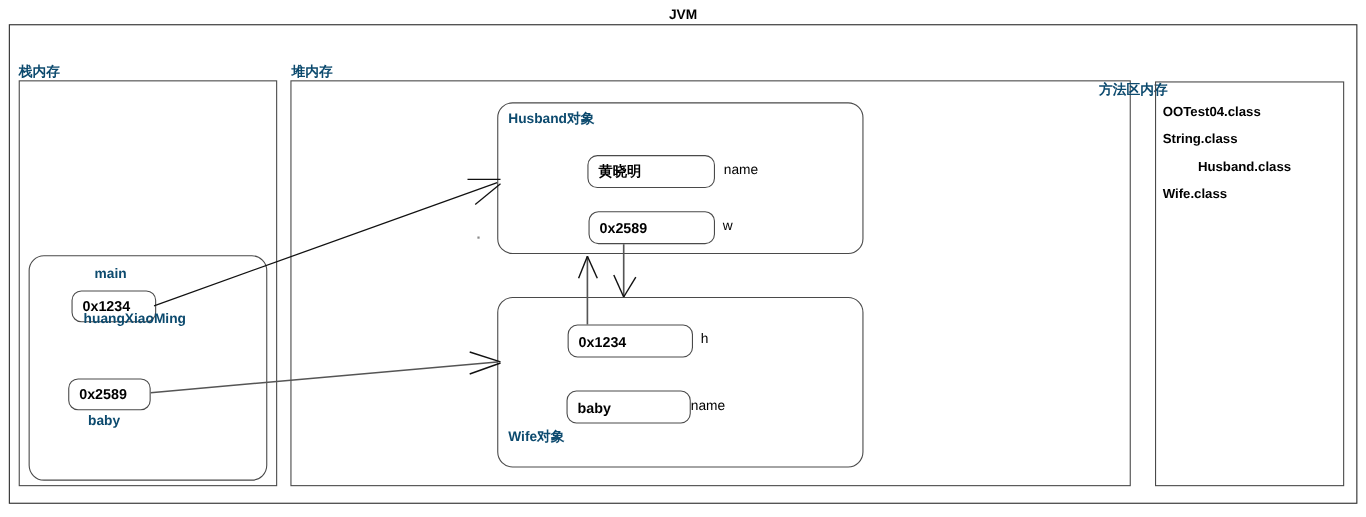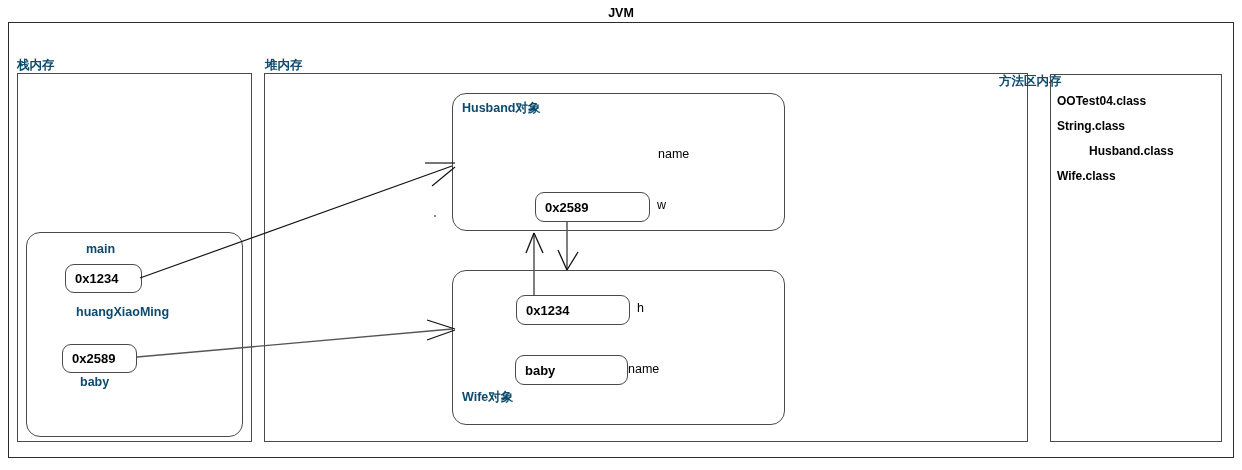--- a/index.html
+++ b/index.html
@@ -107,33 +107,36 @@
 
   <div class="lbl" style="left:17px; top:58px;">栈内存</div>
   <div class="region" style="left:17px; top:73px; width:235px; height:369px;"></div>
 
   <div class="rframe" style="left:26px; top:232px; width:217px; height:205px;"></div>
   <div class="lbl" style="left:38px; top:242px;margin-left:48px;">main</div>
 
   <div class="pill" style="left:65px; top:264px; width:77px; height:29px;">
     <span>0x1234</span>
   </div>
-  <div class="lbl" style="left:60px; top:305px;padding-left:16px;">huangXiaoMing</div>
+  <div class="lbl" style="left:60px; top:283px;padding-left:16px;">huangXiaoMing</div>
 
   <div class="pill" style="left:62px; top:344px; width:75px; height:29px;">
     <span>0x2589</span>
   </div>
   <div class="lbl" style="left:80px; top:375px;">baby</div>
 
   <div class="lbl" style="left:265px; top:58px;">堆内存</div>
   <div class="region" style="left:264px; top:73px; width:764px; height:369px;"></div>
 
   <div class="rframe" style="left:452px; top:93px; width:333px; height:138px;"></div>
   <div class="lbl" style="left:462px; top:101px;">Husband对象</div>
 
+  <div class="pill" style="left:534px; top:141px; width:116px; height:30px;">
+    <span>黄晓明</span>
+  </div>
   <div class="field-name" style="left:658px; top:147px;">name</div>
 
   <div class="pill" style="left:535px; top:192px; width:115px; height:30px;">
     <span>0x2589</span>
   </div>
   <div class="field-name" style="left:657px; top:198px;">w</div>
 
   <div class="rframe" style="left:452px; top:270px; width:333px; height:155px;"></div>
   <div class="lbl" style="left:462px; top:390px;">Wife对象</div>
 

